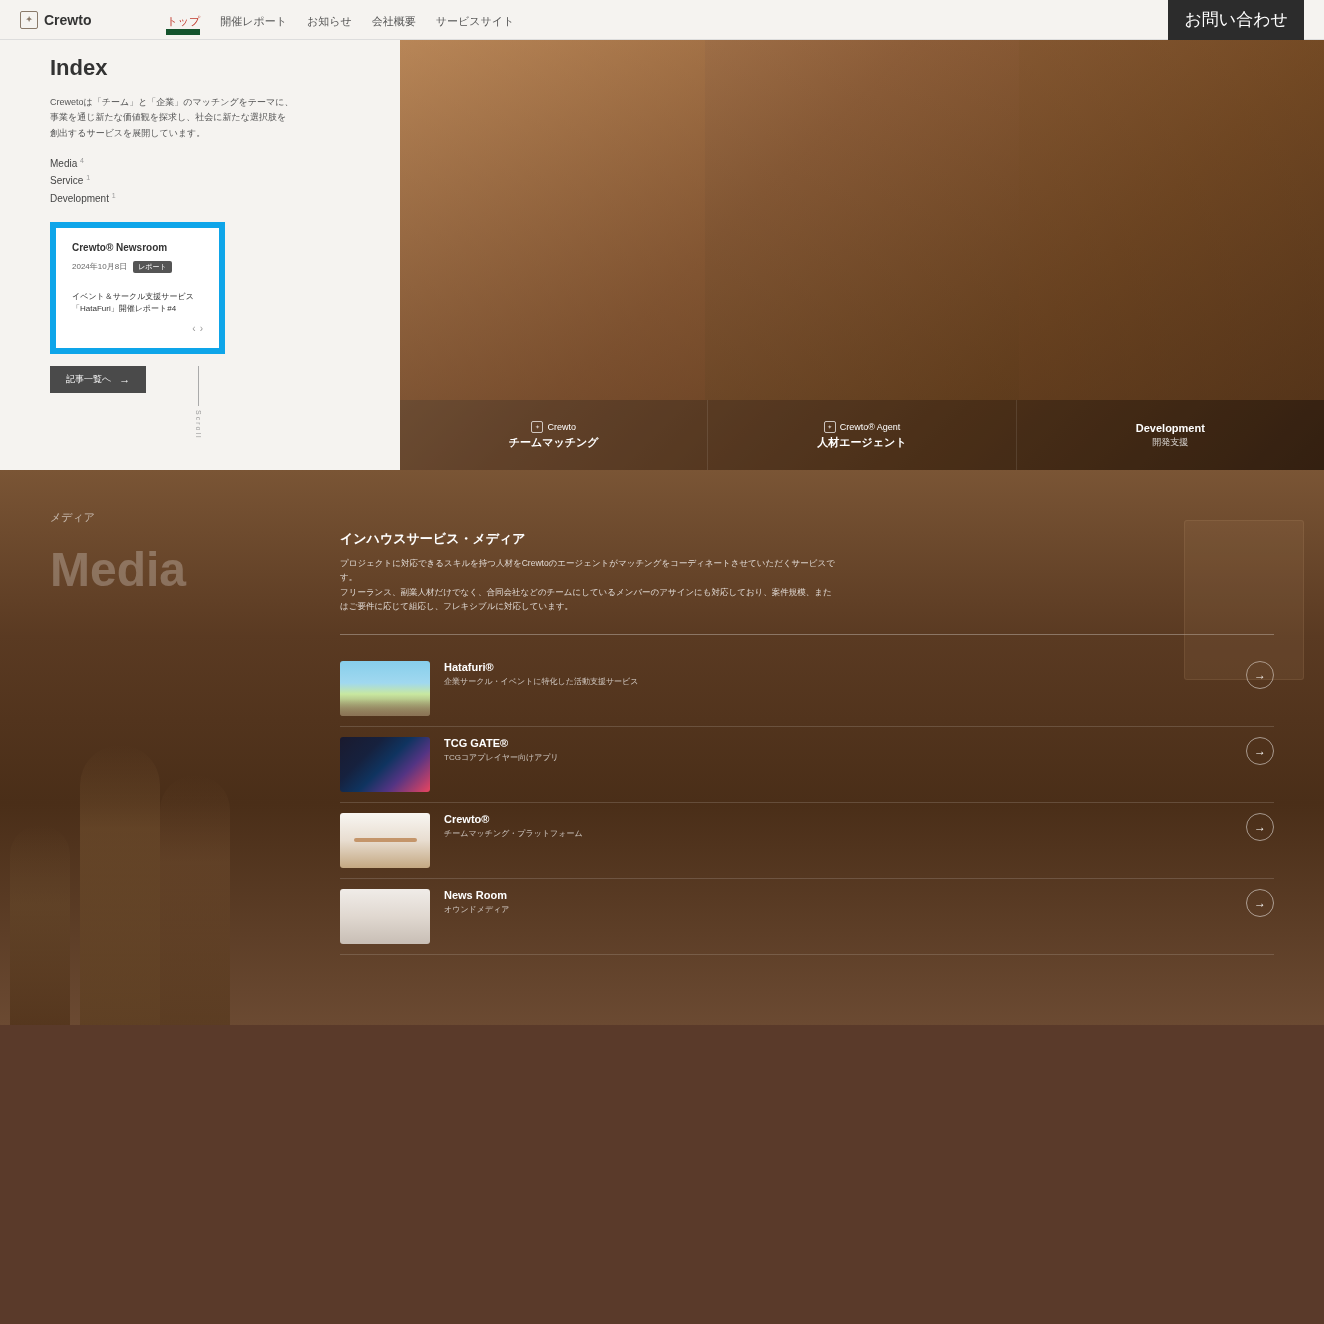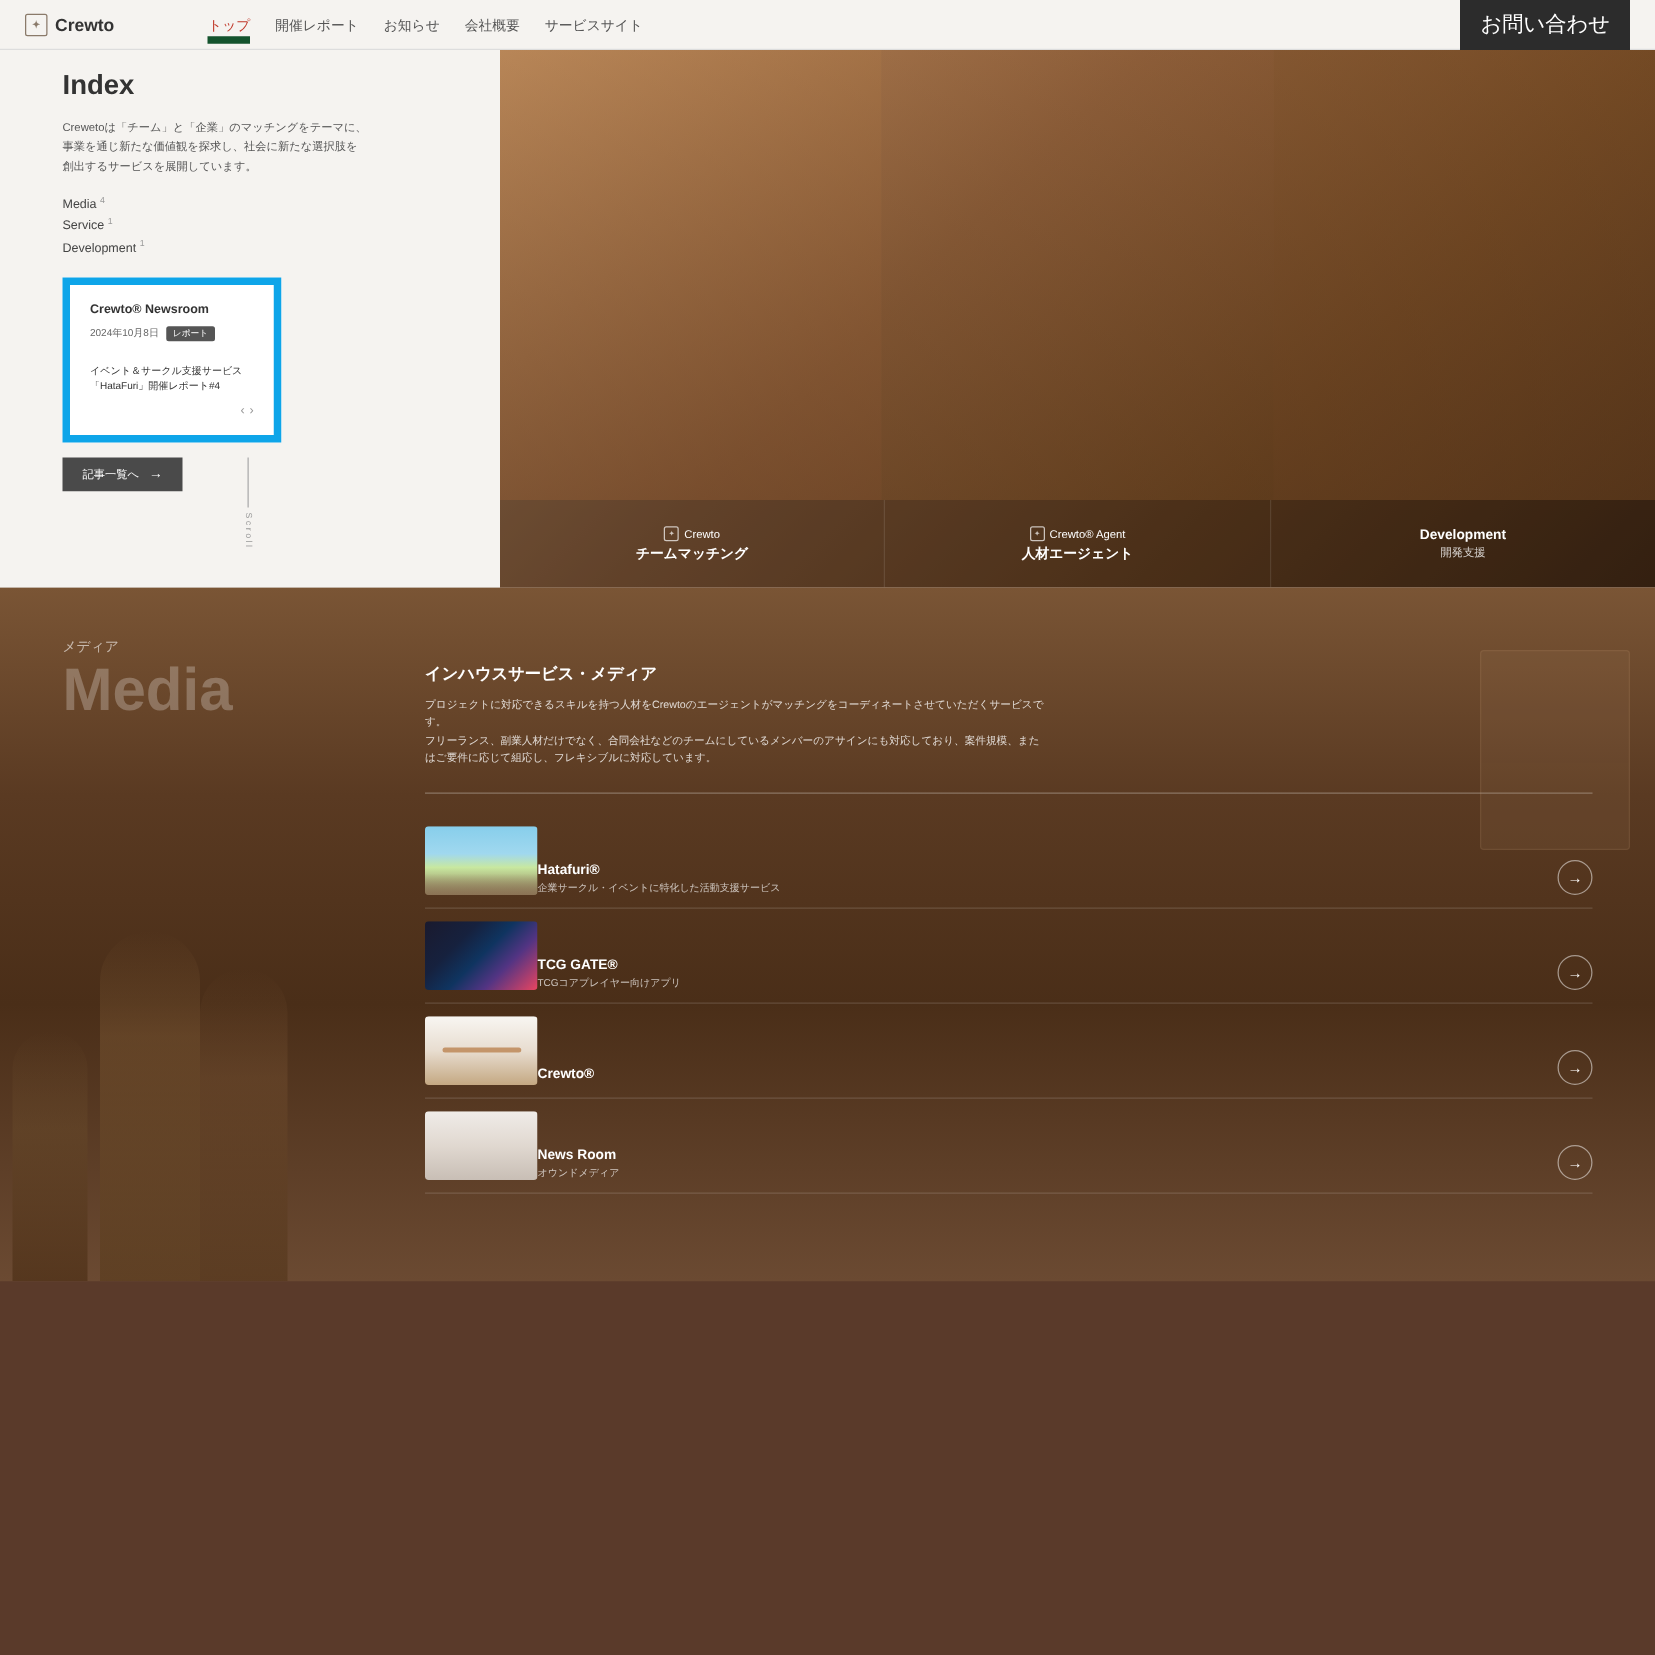--- a/index.html
+++ b/index.html
@@ -304,21 +304,21 @@
       bottom: 0;
       width: 300px;
       display: flex;
       flex-direction: column;
       justify-content: flex-start;
       padding: 40px 20px 20px 50px;
     }
     .media-title-jp {
       font-size: 11px;
       color: rgba(255,255,255,0.6);
-      margin-bottom: 4px;
+      margin-bottom: 21px;
     }
     .media-title-en {
       font-size: 48px;
       font-weight: bold;
       color: rgba(255,255,255,0.25);
       line-height: 1;
     }
 
     .media-right-panel {
       margin-left: 320px;
@@ -345,21 +345,22 @@
     }
 
     
     .media-items {
       display: flex;
       flex-direction: column;
       gap: 0;
     }
     .media-item {
       display: flex;
-      align-items: flex-end;
+      align-items: flex-start;
+      gap: 14px;
       padding: 10px 0;
       border-bottom: 1px solid rgba(255,255,255,0.15);
     }
     .media-thumb {
       width: 90px;
       height: 55px;
       border-radius: 3px;
       flex-shrink: 0;
       overflow: hidden;
       position: relative;
@@ -635,20 +636,21 @@
       </div>
 
       <div class="media-item">
         <div class="media-thumb">
           <div class="thumb-crewto-art">
             <div class="thumb-crewto-bar"></div>
           </div>
         </div>
         <div class="media-info">
           <div class="media-item-name">Crewto®</div>
+          <div class="media-item-sub">チームマッチング・プラットフォーム</div>
         </div>
         <div class="media-arrow-btn">→</div>
       </div>
 
       <div class="media-item">
         <div class="media-thumb">
           <div class="thumb-news-art"></div>
         </div>
         <div class="media-info">
           <div class="media-item-name">News Room</div>

